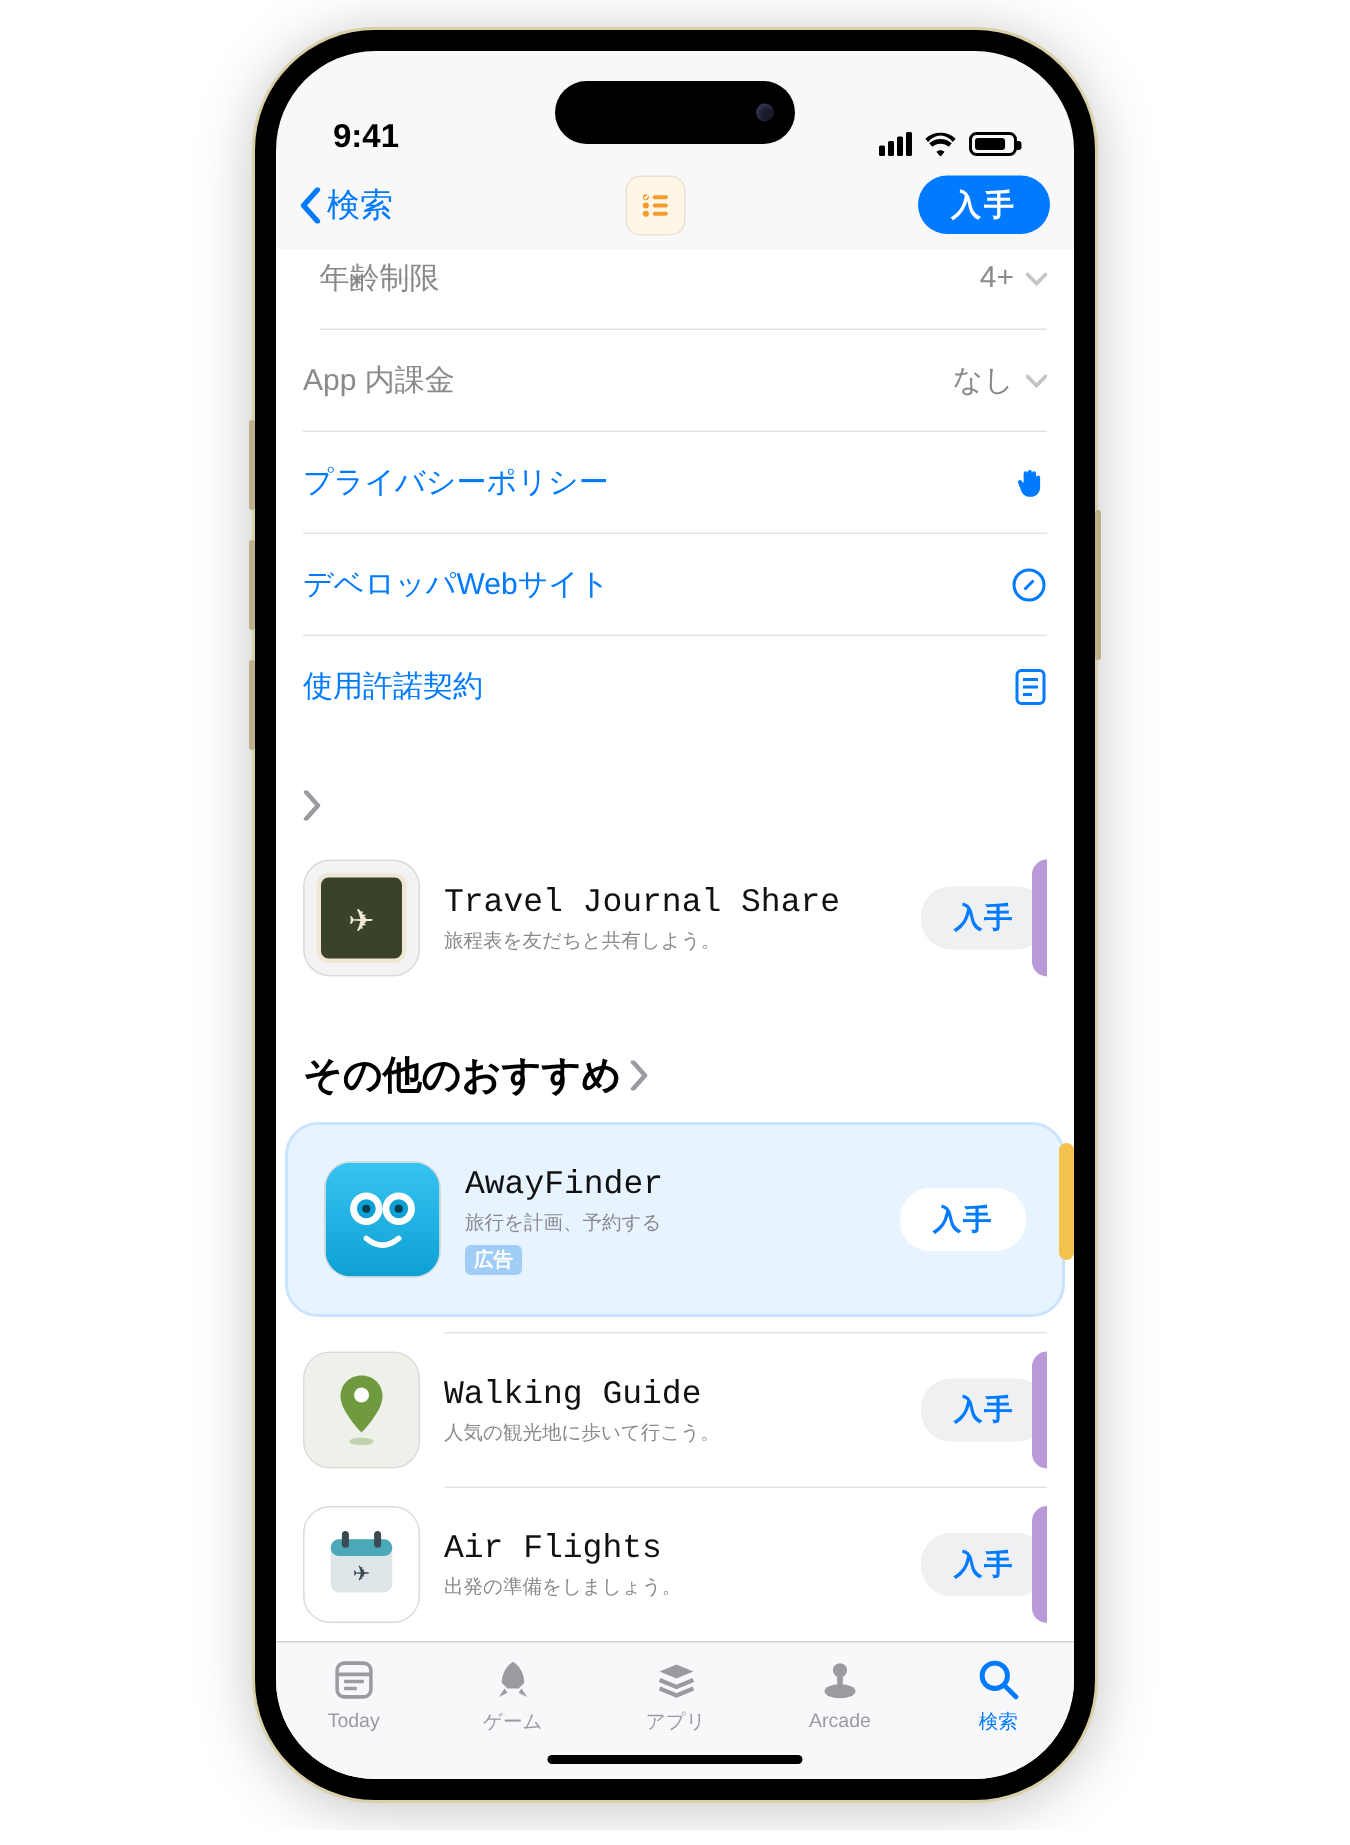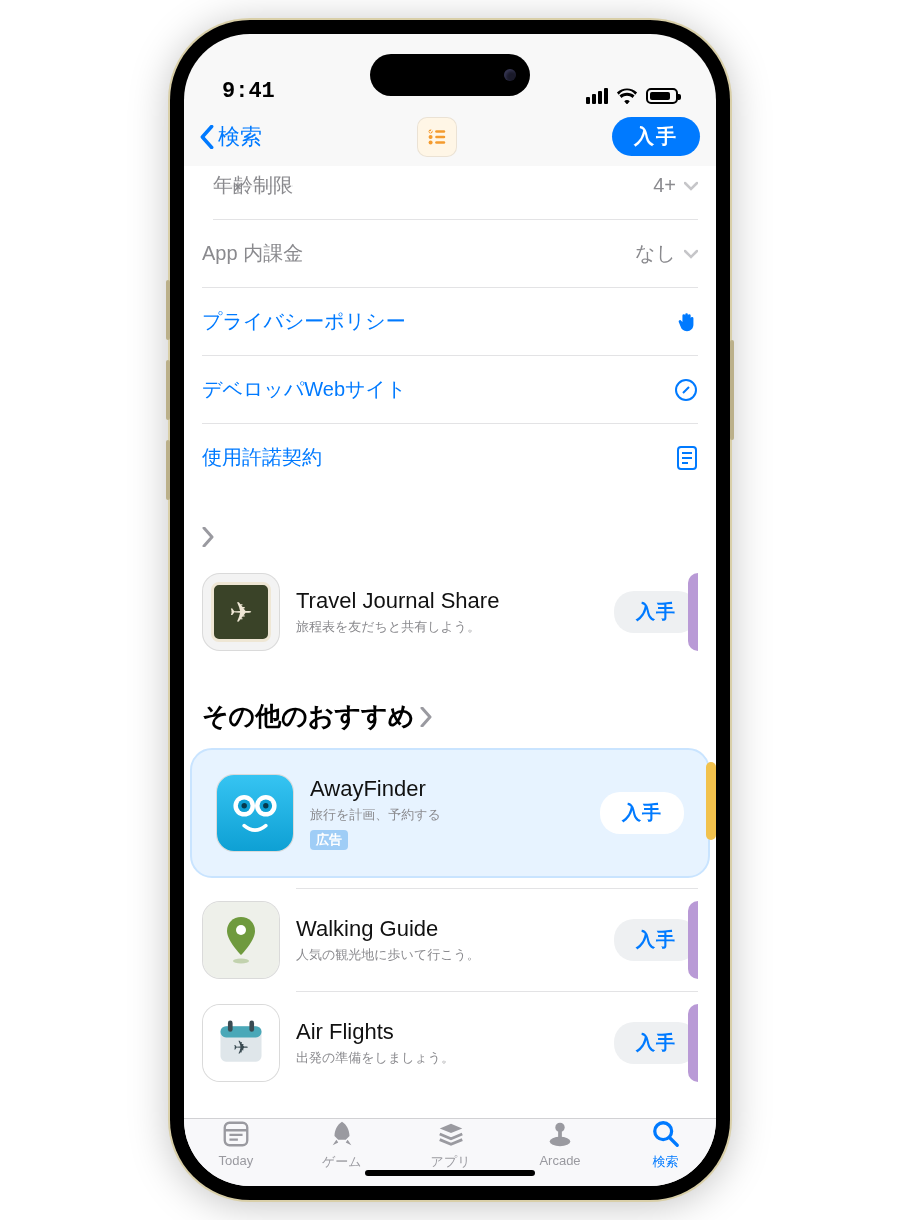--- a/index.html
+++ b/index.html
@@ -36,21 +36,21 @@
     z-index: 50;
   }
   .island:after{
     content:""; position:absolute; right:14px; top:50%; transform:translateY(-50%);
     width:12px; height:12px; border-radius:50%; background:#1a1a2a;
     box-shadow: inset 2px 2px 3px rgba(80,80,120,.5);
   }
   
   .statusbar {
     height: 74px; display:flex; justify-content:space-between; align-items:flex-end;
-    padding: 0 38px 4px; font-weight:600; font-size:22px;font-family:Liberation Mono, monospace;
+    padding: 0 38px 4px; font-weight:600; font-size:22px;
   }
   .status-icons { display:flex; align-items:center; gap:8px;}
   .bars { display:flex; align-items:flex-end; gap:2px;}
   .bars span{ width:4px; background:#000; border-radius:1px;}
   .bars span:nth-child(1){height:7px}.bars span:nth-child(2){height:10px}
   .bars span:nth-child(3){height:13px}.bars span:nth-child(4){height:16px}
   .wifi { width:22px;}
   .batt { width:32px; height:16px; border:2px solid #000; border-radius:5px; position:relative;}
   .batt:before{content:"";position:absolute;left:2px;top:2px;bottom:2px;width:20px;background:#000;border-radius:2px;}
   .batt:after{content:"";position:absolute;right:-5px;top:4px;width:3px;height:6px;background:#000;border-radius:0 2px 2px 0;}
@@ -81,21 +81,21 @@
   .val { display:flex; align-items:center; gap:8px; color:#8a8a8e; font-size:20px;}
   .chev-down{ width:14px; height:10px; }
   .link-row { color:#007aff; font-size:20px; display:flex; justify-content:space-between; align-items:center; padding:20px 0; border-bottom:1px solid #e3e3e5;}
   .link-row:last-of-type{border-bottom:none;}
   .section-h {
     font-size:26px; font-weight:700; margin-top:36px; margin-bottom:14px;
     display:flex; align-items:center; gap:6px;
   }
   .section-h .chev-right{width:12px;height:20px;}
   .app-card {
-    display:flex; align-items:center; gap:16px; padding:12px 0;
+    display:flex; align-items:center; gap:16px; padding:12px 0;font-family:Liberation Mono, monospace;
   }
   .app-card.ad {
     background:#e7f3ff; border:2px solid #c9e4ff; border-radius:22px;
     padding:24px; margin: 0 -12px;
   }
   .app-icon {
     width:78px; height:78px; border-radius:18px; flex-shrink:0;
     display:flex; align-items:center; justify-content:center;
     border:0.5px solid rgba(0,0,0,.1); background:#f3f3f3; overflow:hidden;
   }
@@ -108,22 +108,22 @@
     background:#eef0f2; color:#007aff; font-weight:700; font-size:19px;
     padding: 8px 22px; border-radius:20px; letter-spacing:1px; flex-shrink:0;
   }
   .app-card.ad .get-small{ background:#fff;}
   .card-sep{ height:1px; background:#e3e3e5; margin-left:94px;}
   .edge-hint{
     position:absolute; right:0; width:10px; height:78px; border-radius:18px 0 0 18px;
   }
   
   .tabbar {
-    height:68px; background:rgba(248,248,250,.96); border-top:0.5px solid #d1d1d4;
-    display:flex; justify-content:space-around; align-items:flex-start; padding-top:0;
+    height:92px; background:rgba(248,248,250,.96); border-top:0.5px solid #d1d1d4;
+    display:flex; justify-content:space-around; align-items:flex-start; padding-top:10px;
   }
   .tab{ display:flex; flex-direction:column; align-items:center; gap:4px; color:#9a9aa0; font-size:13px;}
   .tab.active{ color:#007aff;}
   .tab svg{ width:32px; height:30px;}
   .home-ind{
     position:absolute; bottom:10px; left:50%; transform:translateX(-50%);
     width:170px; height:6px; background:#000; border-radius:4px;
   }
   
   .ic-journal{width:60px;height:60px;background:#3a4328;border-radius:8px;border:3px solid #efe7d5;position:relative;}

